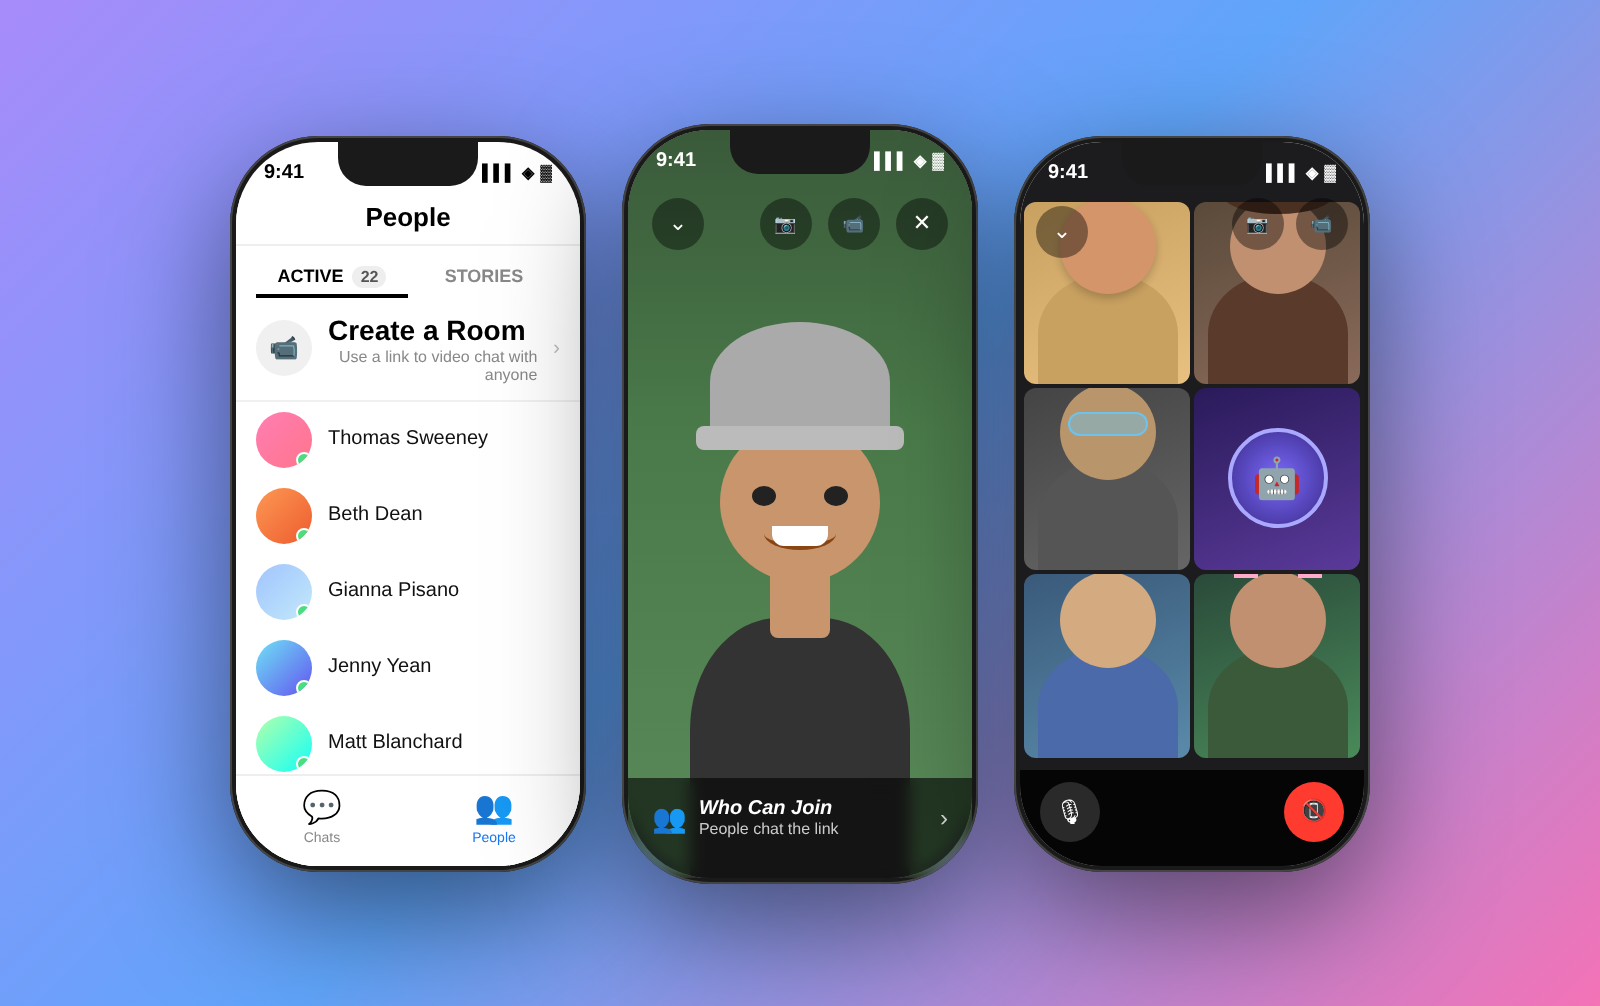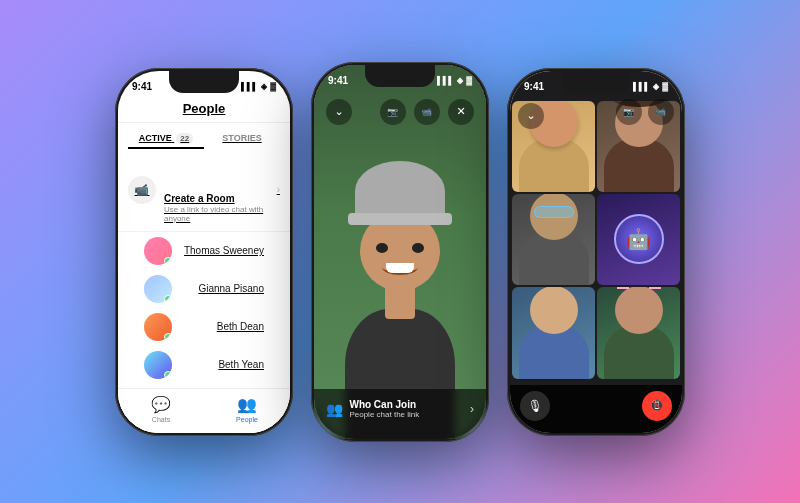--- a/index.html
+++ b/index.html
@@ -75,21 +75,20 @@
       height: 28px;
     }
     .status-bar.dark { color: #fff; }
     .status-bar .time { font-weight: 700; font-size: 10px; }
     .status-icons { display: flex; align-items: center; gap: 3px; }
 
     
     .people-screen {
       background: #fff;
       height: 100%;
-      text-decoration: underline;
     }
     .people-header {
       text-align: center;
       padding: 2px 0 6px;
       border-bottom: 1px solid #eee;
     }
     .people-header h2 { font-size: 13px; font-weight: 700; color: #000; }
 
     .tabs-row {
       display: flex;
@@ -124,38 +123,37 @@
       gap: 8px;
     }
     .create-room-icon {
       width: 28px; height: 28px;
       background: #f0f0f0;
       border-radius: 50%;
       display: flex; align-items: center; justify-content: center;
       font-size: 12px;
     }
     .create-room-text { flex: 1; }
-    .create-room-text .title { font-size: 10px; font-weight: 600; color: #000; margin-top: 36px; }
-    .create-room-text .subtitle { font-size: 8px; color: #888; margin-top: 1px; }
+    .create-room-text .title { font-size: 14px; font-weight: 600; color: #000; }
+    .create-room-text .subtitle { font-size: 8px; color: #888; margin-top: 1px; text-align: right; }
     .chevron { font-size: 10px; color: #bbb; }
 
     .section-label {
       padding: 6px 10px 3px;
       font-size: 9px;
       font-weight: 700;
       color: #888;
       letter-spacing: 0.5px;
     }
 
     .contact-row {
       display: flex;
       align-items: center;
-      padding: 5px 26px;
+      padding: 5px 10px;
       gap: 8px;
-      justify-content: space-between;
     }
     .avatar {
       width: 28px; height: 28px;
       border-radius: 50%;
       overflow: hidden;
       flex-shrink: 0;
       position: relative;
     }
     .online-dot {
       position: absolute;
@@ -245,21 +243,21 @@
       z-index: 10;
     }
     .who-can-join {
       display: flex;
       align-items: center;
       justify-content: space-between;
       margin-bottom: 6px;
     }
     .who-left { display: flex; align-items: center; gap: 6px; }
     .who-icon { font-size: 14px; color: #fff; }
-    .who-text .title { font-size: 10px; font-weight: 600; color: #fff; }
+    .who-text .title { font-size: 10px; font-weight: 600; color: #fff; font-style: italic; }
     .who-text .subtitle { font-size: 8px; color: #ccc; }
     .share-link-btn {
       background: #1877f2;
       color: #fff;
       border: none;
       border-radius: 18px;
       padding: 8px 0;
       width: 100%;
       font-size: 11px;
       font-weight: 600;
@@ -362,36 +360,36 @@
         </div>
 
 
         <div class="contact-row">
           <div class="avatar av1">
             <div class="online-dot"></div>
           </div>
           <span class="contact-name">Thomas Sweeney</span>
         </div>
         <div class="contact-row">
+          <div class="avatar av4">
+            <div class="online-dot"></div>
+          </div>
+          <span class="contact-name">Beth Dean</span>
+        </div>
+        <div class="contact-row">
           <div class="avatar av3">
             <div class="online-dot"></div>
           </div>
           <span class="contact-name">Gianna Pisano</span>
-        </div>
-        <div class="contact-row">
-          <div class="avatar av4">
-            <div class="online-dot"></div>
-          </div>
-          <span class="contact-name">Beth Dean</span>
         </div>
         <div class="contact-row">
           <div class="avatar av5">
             <div class="online-dot"></div>
           </div>
-          <span class="contact-name">Beth Yean</span>
+          <span class="contact-name">Jenny Yean</span>
         </div>
         <div class="contact-row">
           <div class="avatar av6">
             <div class="online-dot"></div>
           </div>
           <span class="contact-name">Matt Blanchard</span>
         </div>
 
         <div class="bottom-nav">
           <div class="nav-item">

